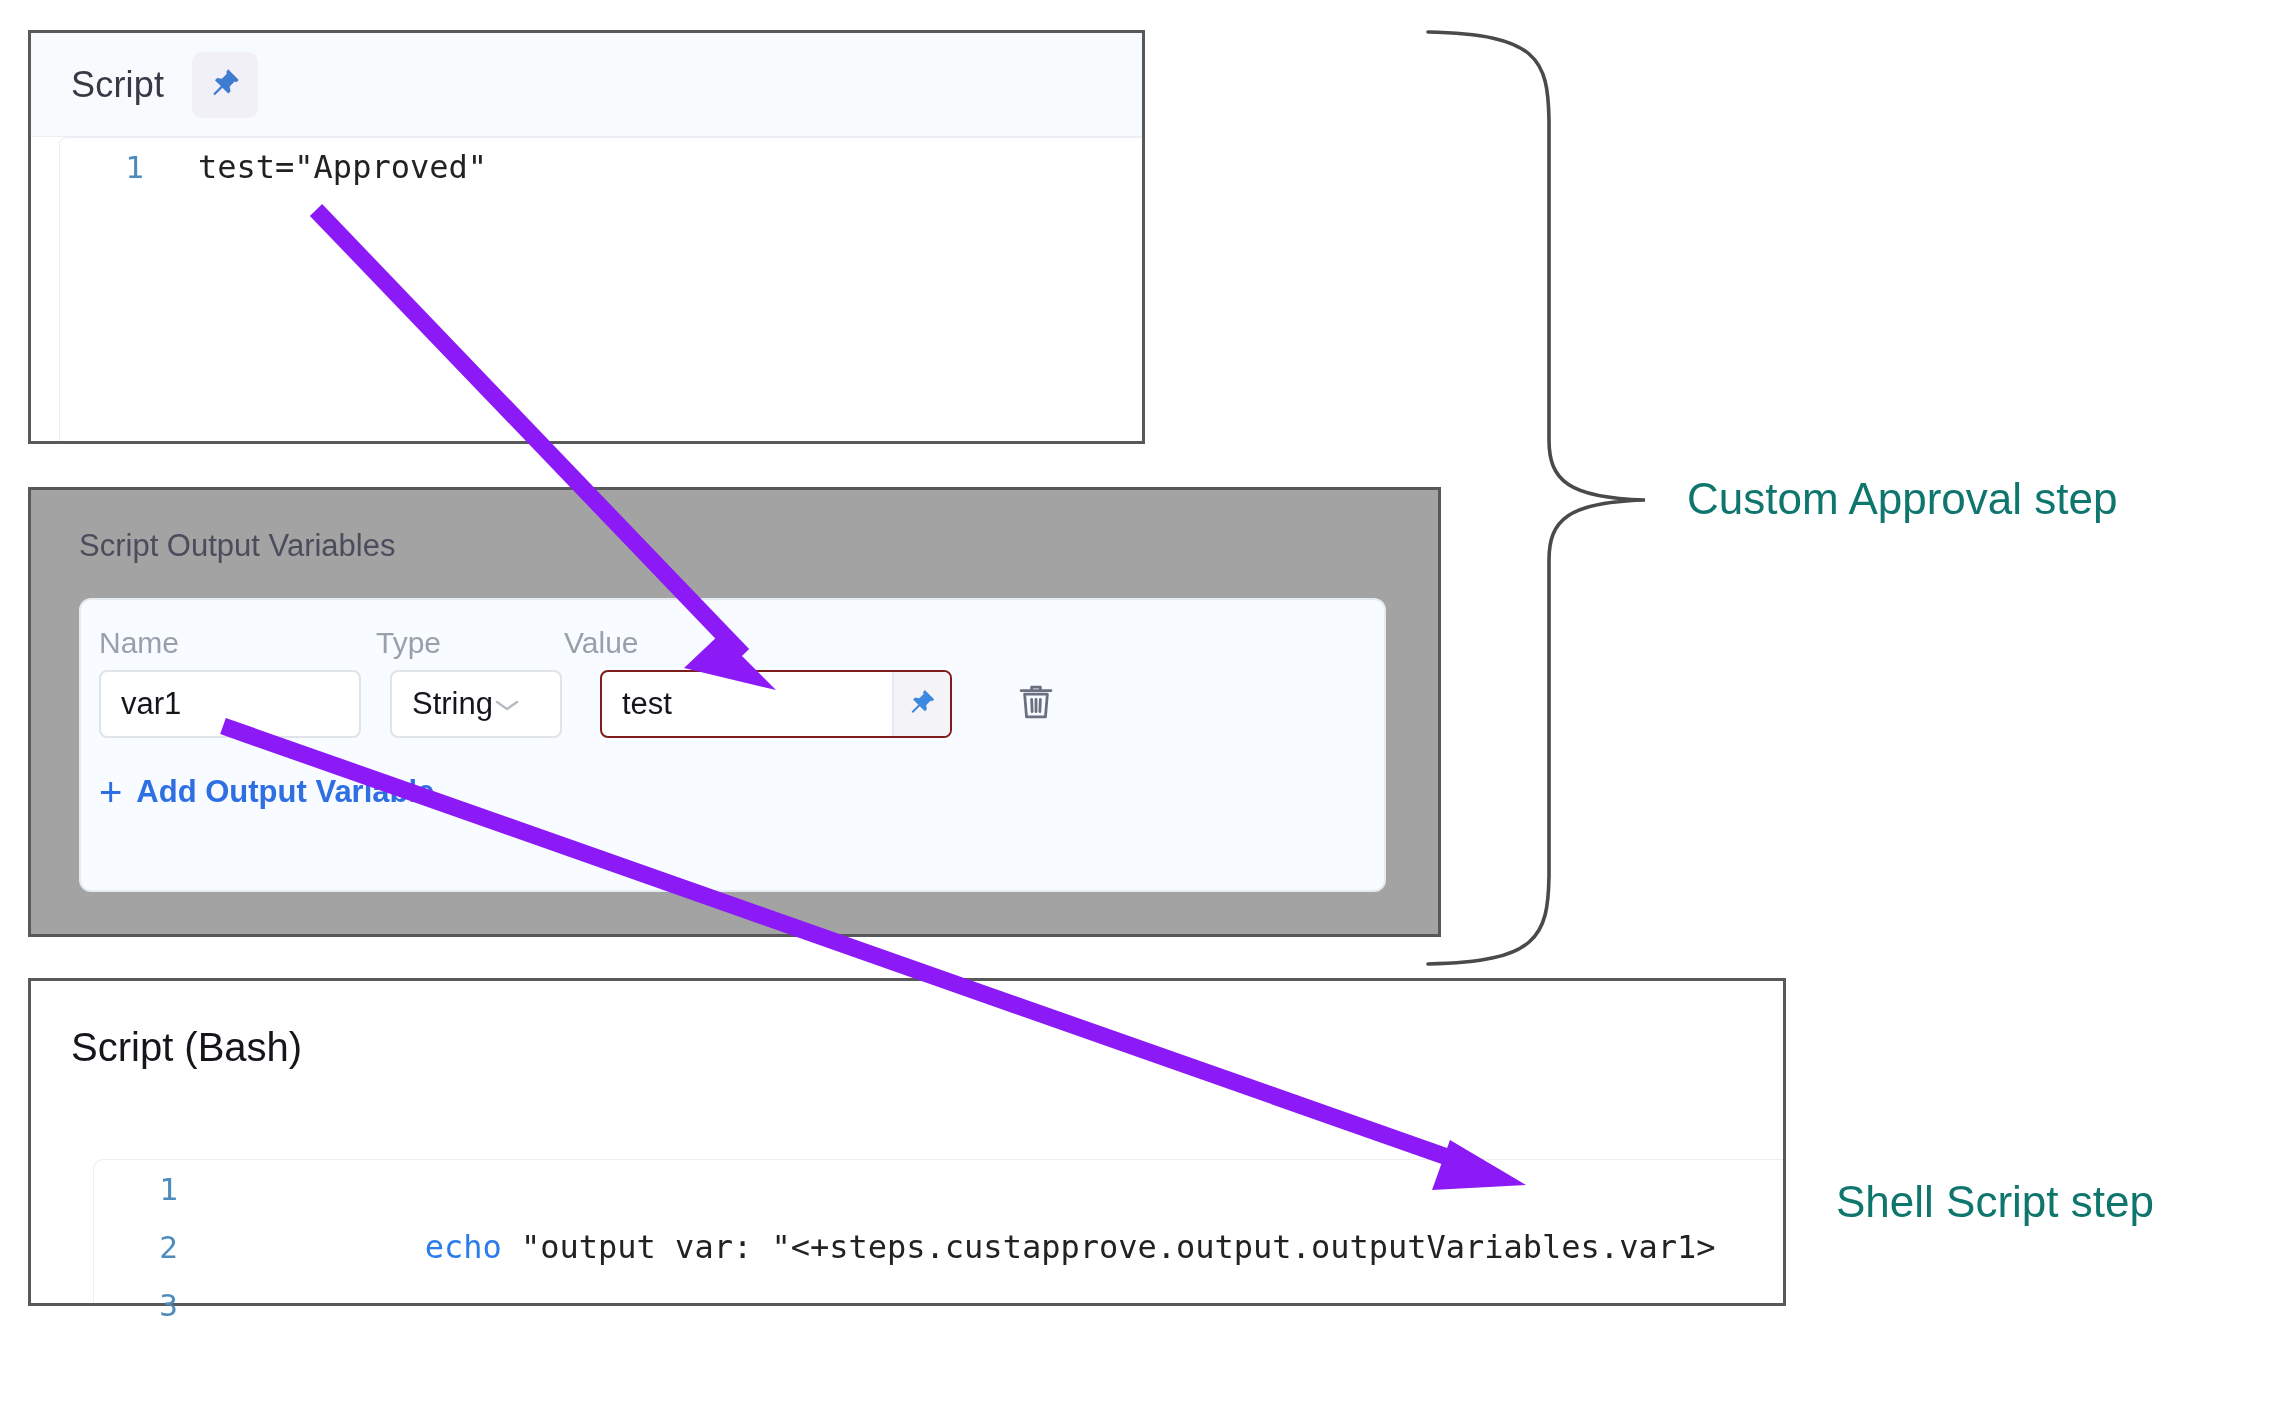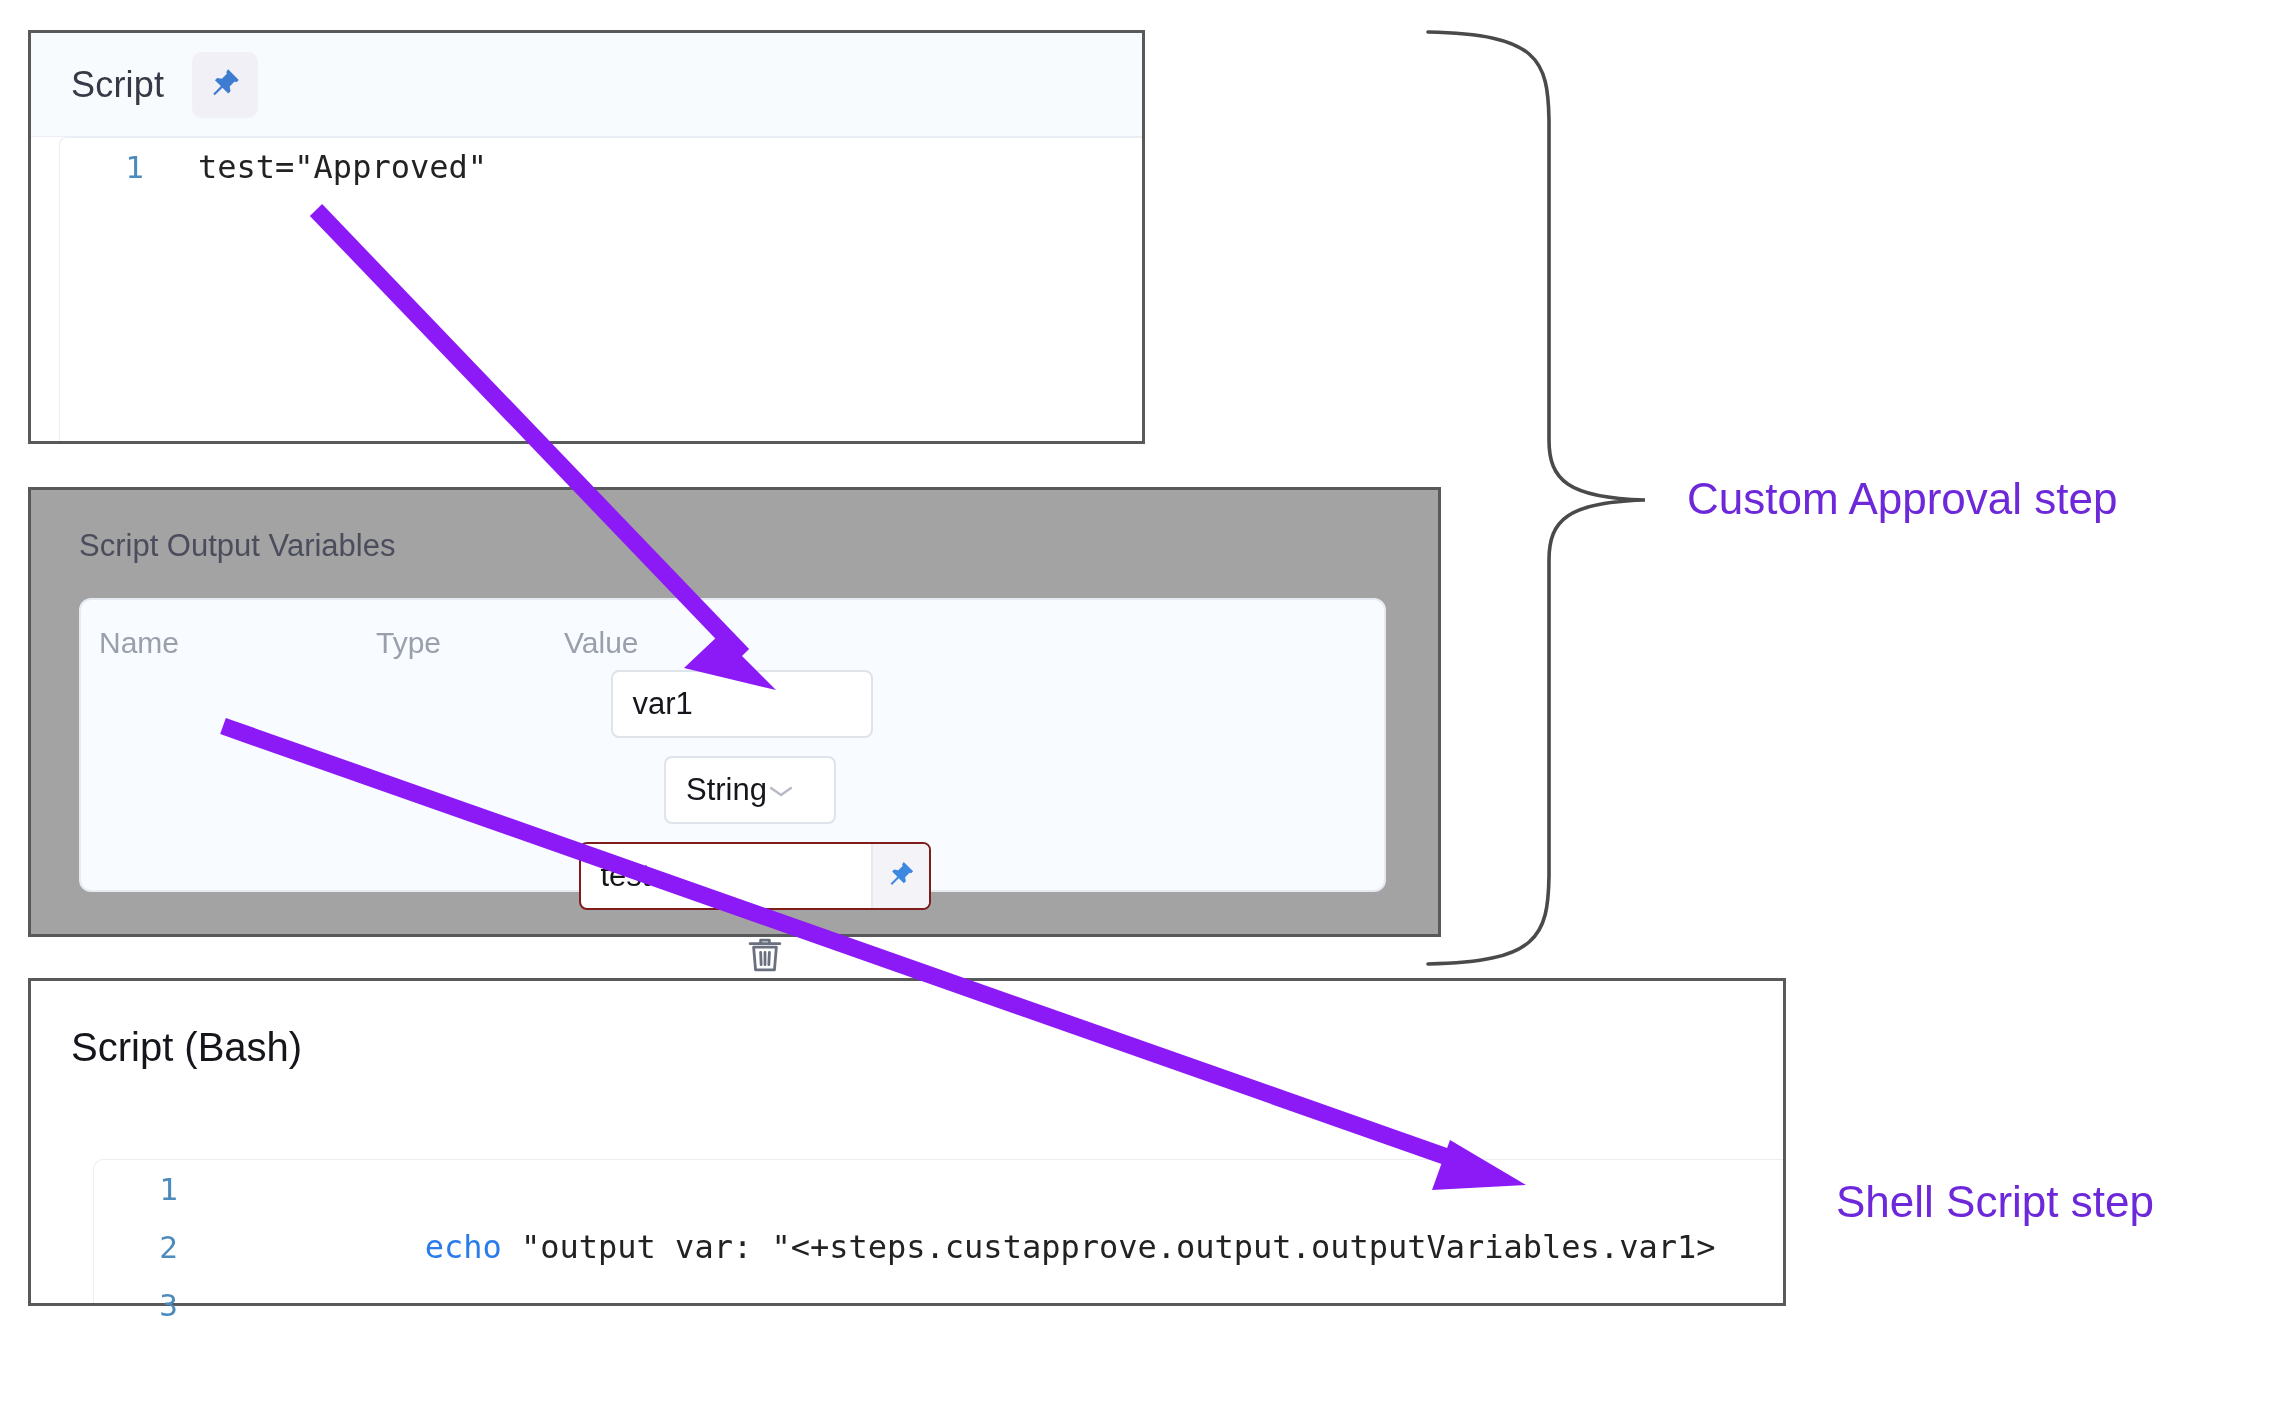--- a/index.html
+++ b/index.html
@@ -118,22 +118,21 @@
     color: #9aa0ab;
   }
   .hdr-name  { width: 277px; }
   .hdr-type  { width: 188px; }
   .hdr-value { width: 300px; }
 
   .sov-row {
     display: flex;
     align-items: center;
     padding: 10px 0 0 18px;
-    gap: 18px;
-    flex-direction: column;
+    gap: 12px;
   }
   .fld {
     box-sizing: border-box;
     height: 68px;
     border: 2px solid #dfe3ea;
     border-radius: 8px;
     background: #ffffff;
     display: flex;
     align-items: center;
     padding-left: 20px;
@@ -211,21 +210,21 @@
     border-top: 1px solid #eceef4;
     border-left: 1px solid #eceef4;
     border-top-left-radius: 10px;
     background: #ffffff;
   }
 
   
   .annot {
     position: absolute;
     font-size: 44px;
-    color: #6d28d9;
+    color: #0f766e;
     white-space: nowrap;
   }
   #annot-approval { left: 1679px; top: 474px; }
   #annot-shell    { left: 1828px; top: 1137px; margin-top: 40px; }
 
   .svg-overlay {
     position: absolute;
     left: 0; top: 0;
     width: 2276px; height: 1426px;
     pointer-events: none;

